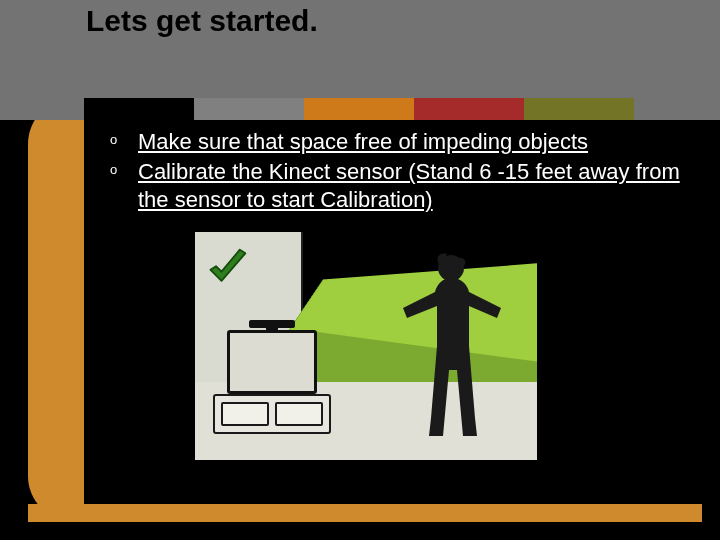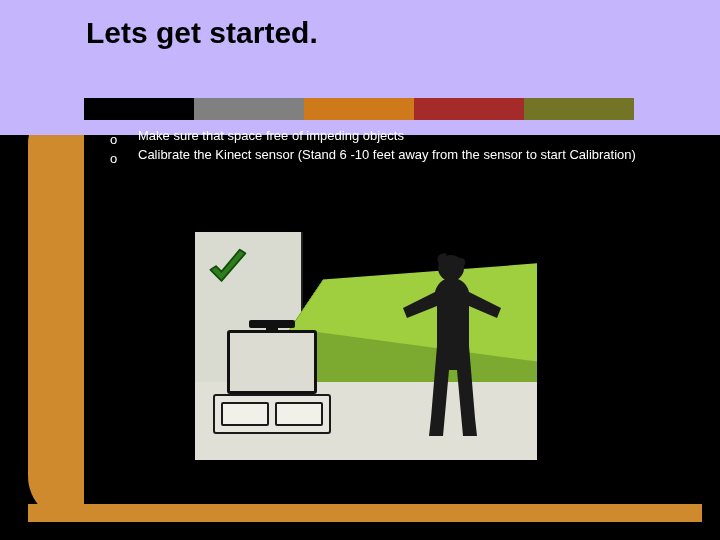--- a/index.html
+++ b/index.html
@@ -21,23 +21,23 @@
   .tab { height: 22px; }
   .tab.black { background: #000; }
   .tab.grey  { background: #808080; }
   .tab.orange{ background: #cf7a1a; }
   .tab.red   { background: #a52a2a; }
   .tab.olive { background: #747427; }
 
   .title-band {
     position: absolute;
     top: 0; left: 0; right: 0;
-    height: 135px;
-    background: #c4b5fd;
-    padding: 16px 0 0 86px;
+    height: 120px;
+    background: #737373;
+    padding: 4px 0 0 86px;
   }
   .title-band::after{
     content:"";
     position:absolute;
     left:0; right:0; top:98px; height:22px;
     background: transparent;
   }
   h1.title {
     font-size: 30px;
     font-weight: bold;
@@ -66,22 +66,23 @@
 
   .content {
     position: absolute;
     top: 128px;
     left: 104px;
     right: 40px;
     color: #fff;
   }
   ul.bullets {
     list-style: none;
-    font-size: 13px;
+    font-size: 22px;
     line-height: 1.28;
+    text-decoration: underline;
   }
   ul.bullets li {
     position: relative;
     padding-left: 34px;
     margin-bottom: 2px;
   }
   ul.bullets li::before {
     content: "o";
     position: absolute;
     left: 6px;
@@ -231,21 +232,21 @@
   <div class="tab black" style="width:110px"></div>
   <div class="tab grey" style="width:110px"></div>
   <div class="tab orange" style="width:110px"></div>
   <div class="tab red" style="width:110px"></div>
   <div class="tab olive" style="width:110px"></div>
 </div>
 
 <div class="content">
   <ul class="bullets">
     <li><span>Make sure that space free of impeding objects</span></li>
-    <li><span>Calibrate the Kinect sensor (Stand 6 -10 feet away from the sensor to start Calibration)</span></li>
+    <li><span>Calibrate the Kinect sensor (Stand 6 -15 feet away from the sensor to start Calibration)</span></li>
   </ul>
 </div>
 
 <div class="figure">
   <div class="room">
     <div class="wall-left"></div>
     <div class="beam"></div>
     <div class="beam-dark"></div>
     <div class="floor"></div>
 

